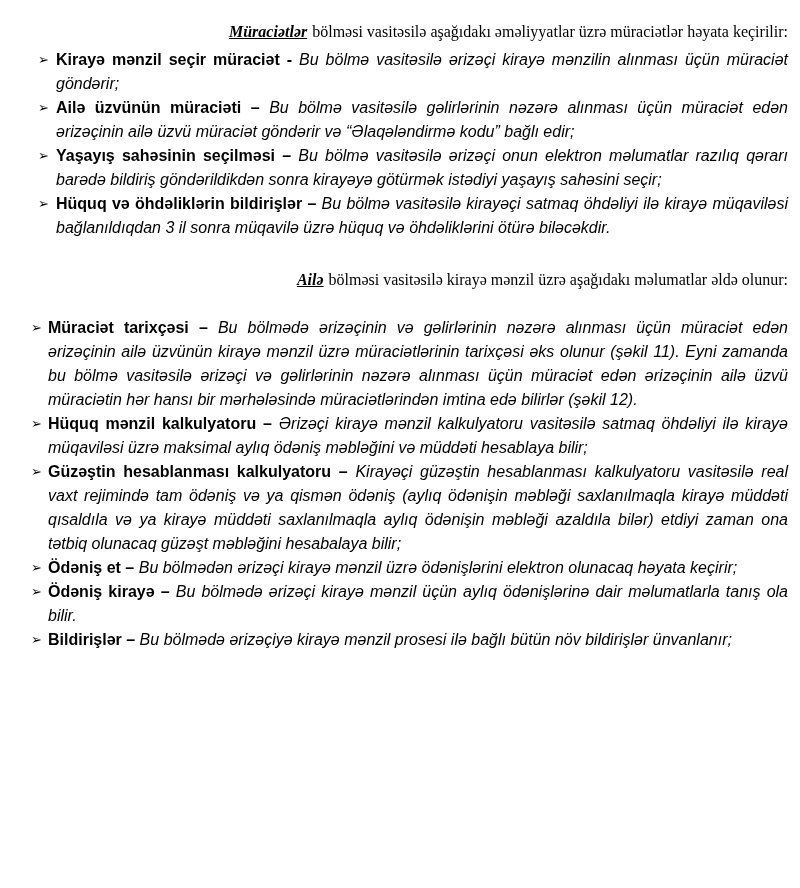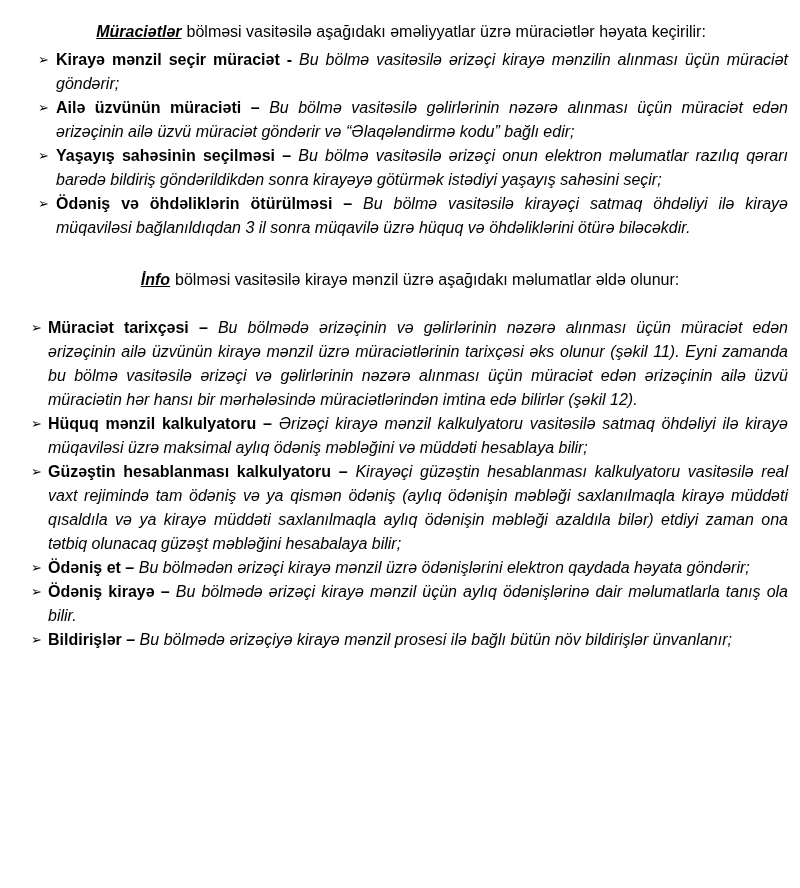--- a/index.html
+++ b/index.html
@@ -18,22 +18,23 @@
   }
   .page {
     box-sizing: border-box;
     width: 800px;
     height: 888px;
     padding: 20px 12px 0 14px;
     background: #ffffff;
   }
   .heading {
     margin: 0;
-    text-align: center;
+    text-align: right;
     white-space: nowrap;
+    font-family: Liberation Serif, serif;
   }
   .heading-1 { margin-bottom: 4px; }
   .heading-2 { margin-top: 28px; margin-bottom: 24px; margin-left: 18px; }
   .h-em {
     font-weight: bold;
     font-style: italic;
     text-decoration: underline;
     margin-right: 5px;
   }
   ul.bullets {
@@ -79,42 +80,42 @@
     <li>
       <span class="arrow">➢</span>
       <div class="li-text"><span class="b">Ailə üzvünün müraciəti</span><span class="b"> – </span><span class="i">Bu bölmə vasitəsilə gəlirlərinin nəzərə alınması üçün müraciət edən ərizəçinin ailə üzvü müraciət göndərir və </span><span class="bi">“Əlaqələndirmə kodu”</span><span class="i"> bağlı edir;</span></div>
     </li>
     <li>
       <span class="arrow">➢</span>
       <div class="li-text"><span class="b">Yaşayış sahəsinin seçilməsi</span><span class="b"> – </span><span class="i">Bu bölmə vasitəsilə ərizəçi onun elektron məlumatlar razılıq qərarı barədə bildiriş göndərildikdən sonra kirayəyə götürmək istədiyi yaşayış sahəsini seçir;</span></div>
     </li>
     <li>
       <span class="arrow">➢</span>
-      <div class="li-text"><span class="b">Ödəniş və öhdəliklərin ötürülməsi</span><span class="b"> – </span><span class="i">Bu bölmə vasitəsilə kirayəçi satmaq öhdəliyi ilə kirayə müqaviləsi bağlanıldıqdan 3 il sonra müqavilə üzrə hüquq və öhdəliklərini ötürə biləcəkdir.</span></div>
+      <div class="li-text"><span class="b">Hüquq və öhdəliklərin bildirişlər</span><span class="b"> – </span><span class="i">Bu bölmə vasitəsilə kirayəçi satmaq öhdəliyi ilə kirayə müqaviləsi bağlanıldıqdan 3 il sonra müqavilə üzrə hüquq və öhdəliklərini ötürə biləcəkdir.</span></div>
     </li>
   </ul>
 
-  <p class="heading heading-2"><span class="h-em">İnfo</span><span>bölməsi vasitəsilə kirayə mənzil üzrə aşağıdakı məlumatlar əldə olunur:</span></p>
+  <p class="heading heading-2"><span class="h-em">Ailə</span><span>bölməsi vasitəsilə kirayə mənzil üzrə aşağıdakı məlumatlar əldə olunur:</span></p>
 
   <ul class="bullets s2">
     <li>
       <span class="arrow">➢</span>
       <div class="li-text"><span class="b">Müraciət tarixçəsi</span><span class="b"> – </span><span class="i">Bu bölmədə ərizəçinin və gəlirlərinin nəzərə alınması üçün müraciət edən ərizəçinin ailə üzvünün kirayə mənzil üzrə müraciətlərinin tarixçəsi əks olunur (şəkil 11). Eyni zamanda bu bölmə vasitəsilə ərizəçi və gəlirlərinin nəzərə alınması üçün müraciət edən ərizəçinin ailə üzvü müraciətin hər hansı bir mərhələsində müraciətlərindən imtina edə bilirlər (şəkil 12).</span></div>
     </li>
     <li>
       <span class="arrow">➢</span>
       <div class="li-text"><span class="b">Hüquq mənzil kalkulyatoru</span><span class="b"> – </span><span class="i">Ərizəçi kirayə mənzil kalkulyatoru vasitəsilə satmaq öhdəliyi ilə kirayə müqaviləsi üzrə maksimal aylıq ödəniş məbləğini və müddəti hesablaya bilir;</span></div>
     </li>
     <li>
       <span class="arrow">➢</span>
       <div class="li-text"><span class="b">Güzəştin hesablanması kalkulyatoru</span><span class="b"> – </span><span class="i">Kirayəçi güzəştin hesablanması kalkulyatoru vasitəsilə real vaxt rejimində tam ödəniş və ya qismən ödəniş (aylıq ödənişin məbləği saxlanılmaqla kirayə müddəti qısaldıla və ya kirayə müddəti saxlanılmaqla aylıq ödənişin məbləği azaldıla bilər) etdiyi zaman ona tətbiq olunacaq güzəşt məbləğini hesabalaya bilir;</span></div>
     </li>
     <li>
       <span class="arrow">➢</span>
-      <div class="li-text"><span class="b">Ödəniş et</span><span class="b"> – </span><span class="i">Bu bölmədən ərizəçi kirayə mənzil üzrə ödənişlərini elektron qaydada həyata göndərir;</span></div>
+      <div class="li-text"><span class="b">Ödəniş et</span><span class="b"> – </span><span class="i">Bu bölmədən ərizəçi kirayə mənzil üzrə ödənişlərini elektron olunacaq həyata keçirir;</span></div>
     </li>
     <li>
       <span class="arrow">➢</span>
       <div class="li-text"><span class="b">Ödəniş kirayə</span><span class="b"> – </span><span class="i">Bu bölmədə ərizəçi kirayə mənzil üçün aylıq ödənişlərinə dair məlumatlarla tanış ola bilir.</span></div>
     </li>
     <li>
       <span class="arrow">➢</span>
       <div class="li-text"><span class="b">Bildirişlər</span><span class="b"> – </span><span class="i">Bu bölmədə ərizəçiyə kirayə mənzil prosesi ilə bağlı bütün növ bildirişlər ünvanlanır;</span></div>
     </li>
   </ul>

